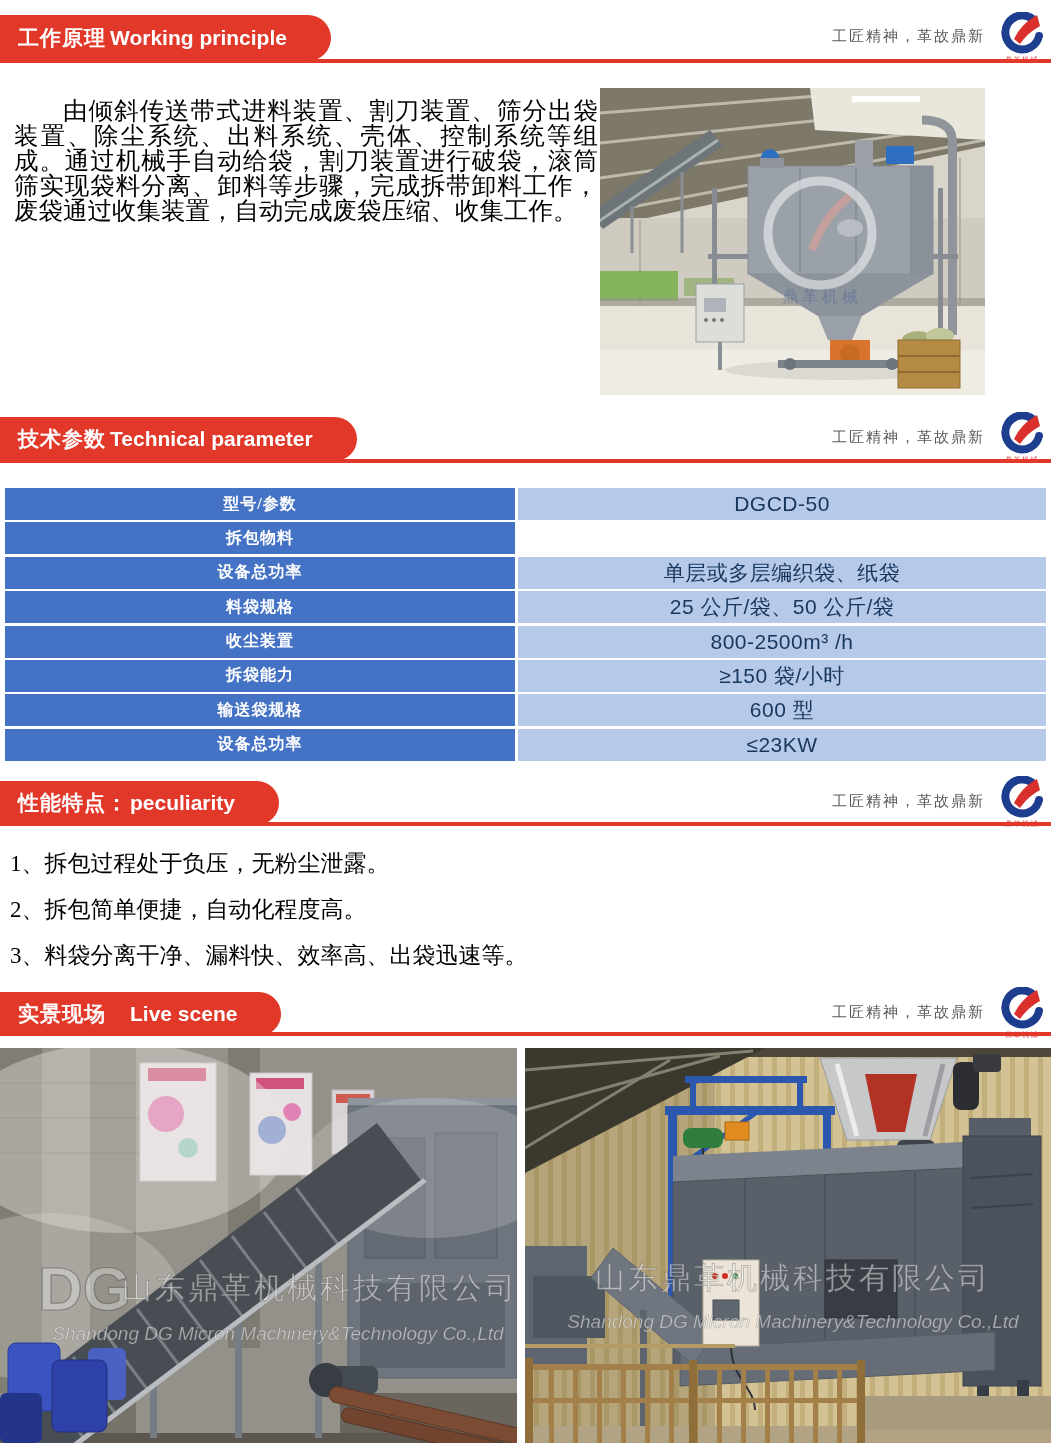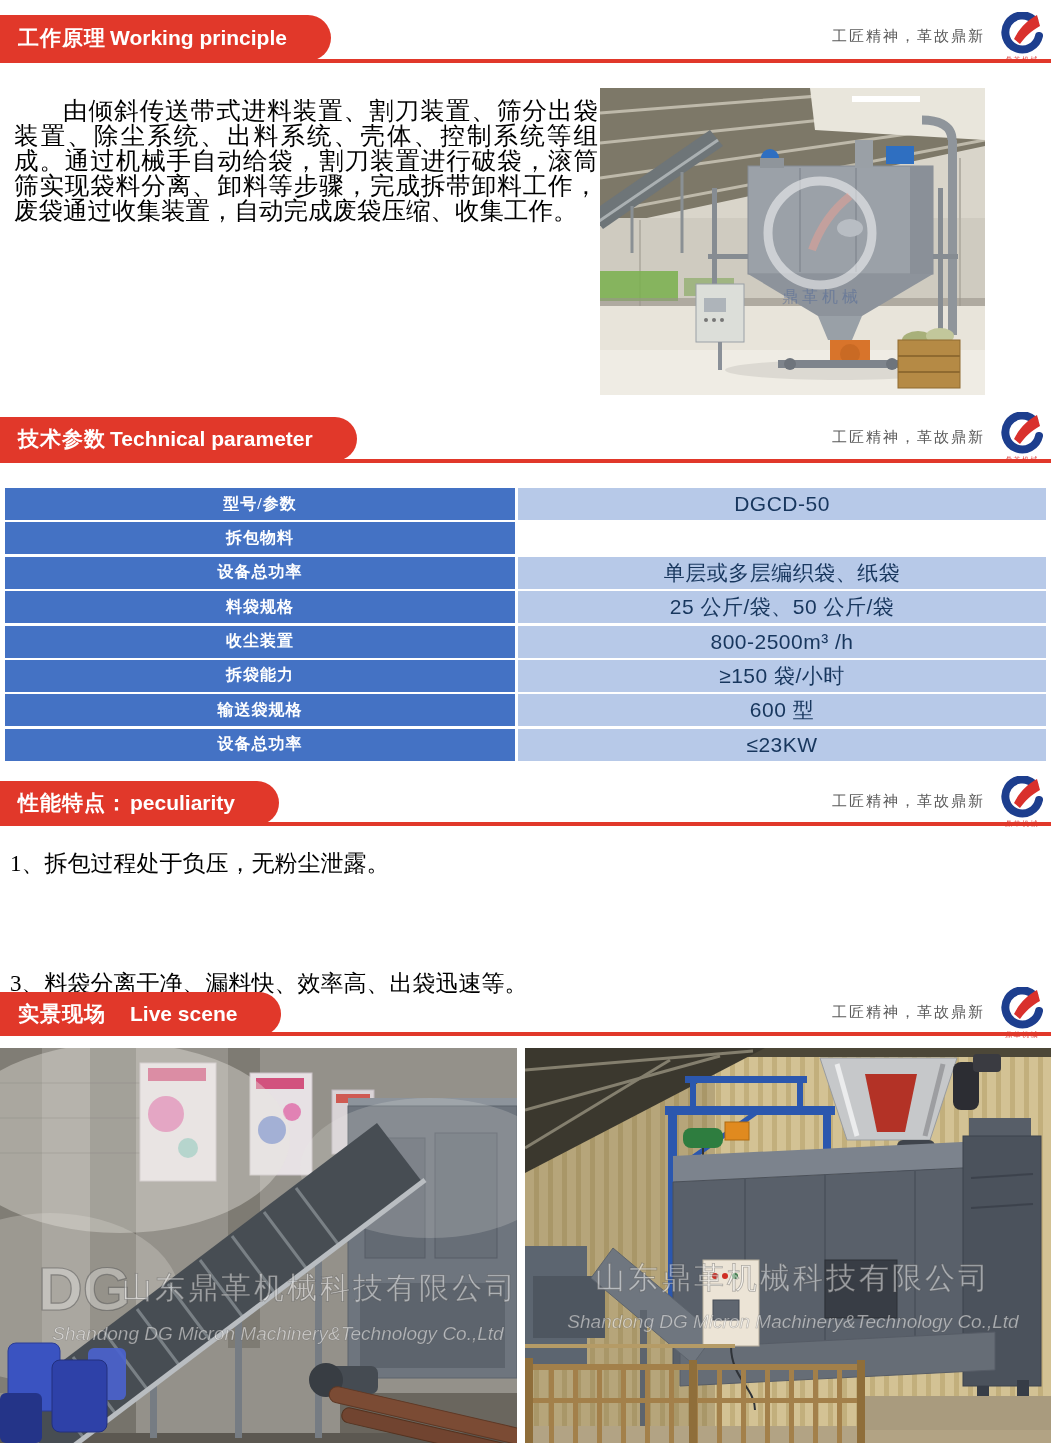--- a/index.html
+++ b/index.html
@@ -191,21 +191,22 @@
     <span class="en" style="margin-left:2px">peculiarity</span>
   </div>
   <div class="tagline" style="top:792px">工匠精神，革故鼎新</div>
   <svg class="logo" style="top:776px" viewBox="0 0 46 56">
     <path d="M35,8 A17,17 0 1 0 40,24" fill="none" stroke="#1D3E8E" stroke-width="8" stroke-linecap="round"></path>
     <path d="M15,27 C21,15 29,8 38,3 L41,14 C32,19 26,25 21,32 Z" fill="#D9302C"></path>
     <text x="23" y="50" font-size="7" fill="#D9302C" text-anchor="middle" letter-spacing="1.5">鼎革机械</text>
   </svg>
 
   <div class="plist-item" style="top:848px">1、拆包过程处于负压，无粉尘泄露。</div>
-  <div class="plist-item" style="top:968px">3、料袋分离干净、漏料快、效率高、出袋迅速等。</div>
+  <div class="plist-item" style="top:894px">2、拆包简单便捷，自动化程度高。</div>
+  <div class="plist-item" style="top:940px">3、料袋分离干净、漏料快、效率高、出袋迅速等。</div>
 
   <div class="redline" style="top:1032px"></div>
   <div class="pill" style="top:992px;height:44px">
     <span class="zh">实景现场</span>
     <span class="en" style="margin-left:24px">Live scene</span>
   </div>
   <div class="tagline" style="top:1003px">工匠精神，革故鼎新</div>
   <svg class="logo" style="top:987px" viewBox="0 0 46 56">
     <path d="M35,8 A17,17 0 1 0 40,24" fill="none" stroke="#1D3E8E" stroke-width="8" stroke-linecap="round"></path>
     <path d="M15,27 C21,15 29,8 38,3 L41,14 C32,19 26,25 21,32 Z" fill="#D9302C"></path>

